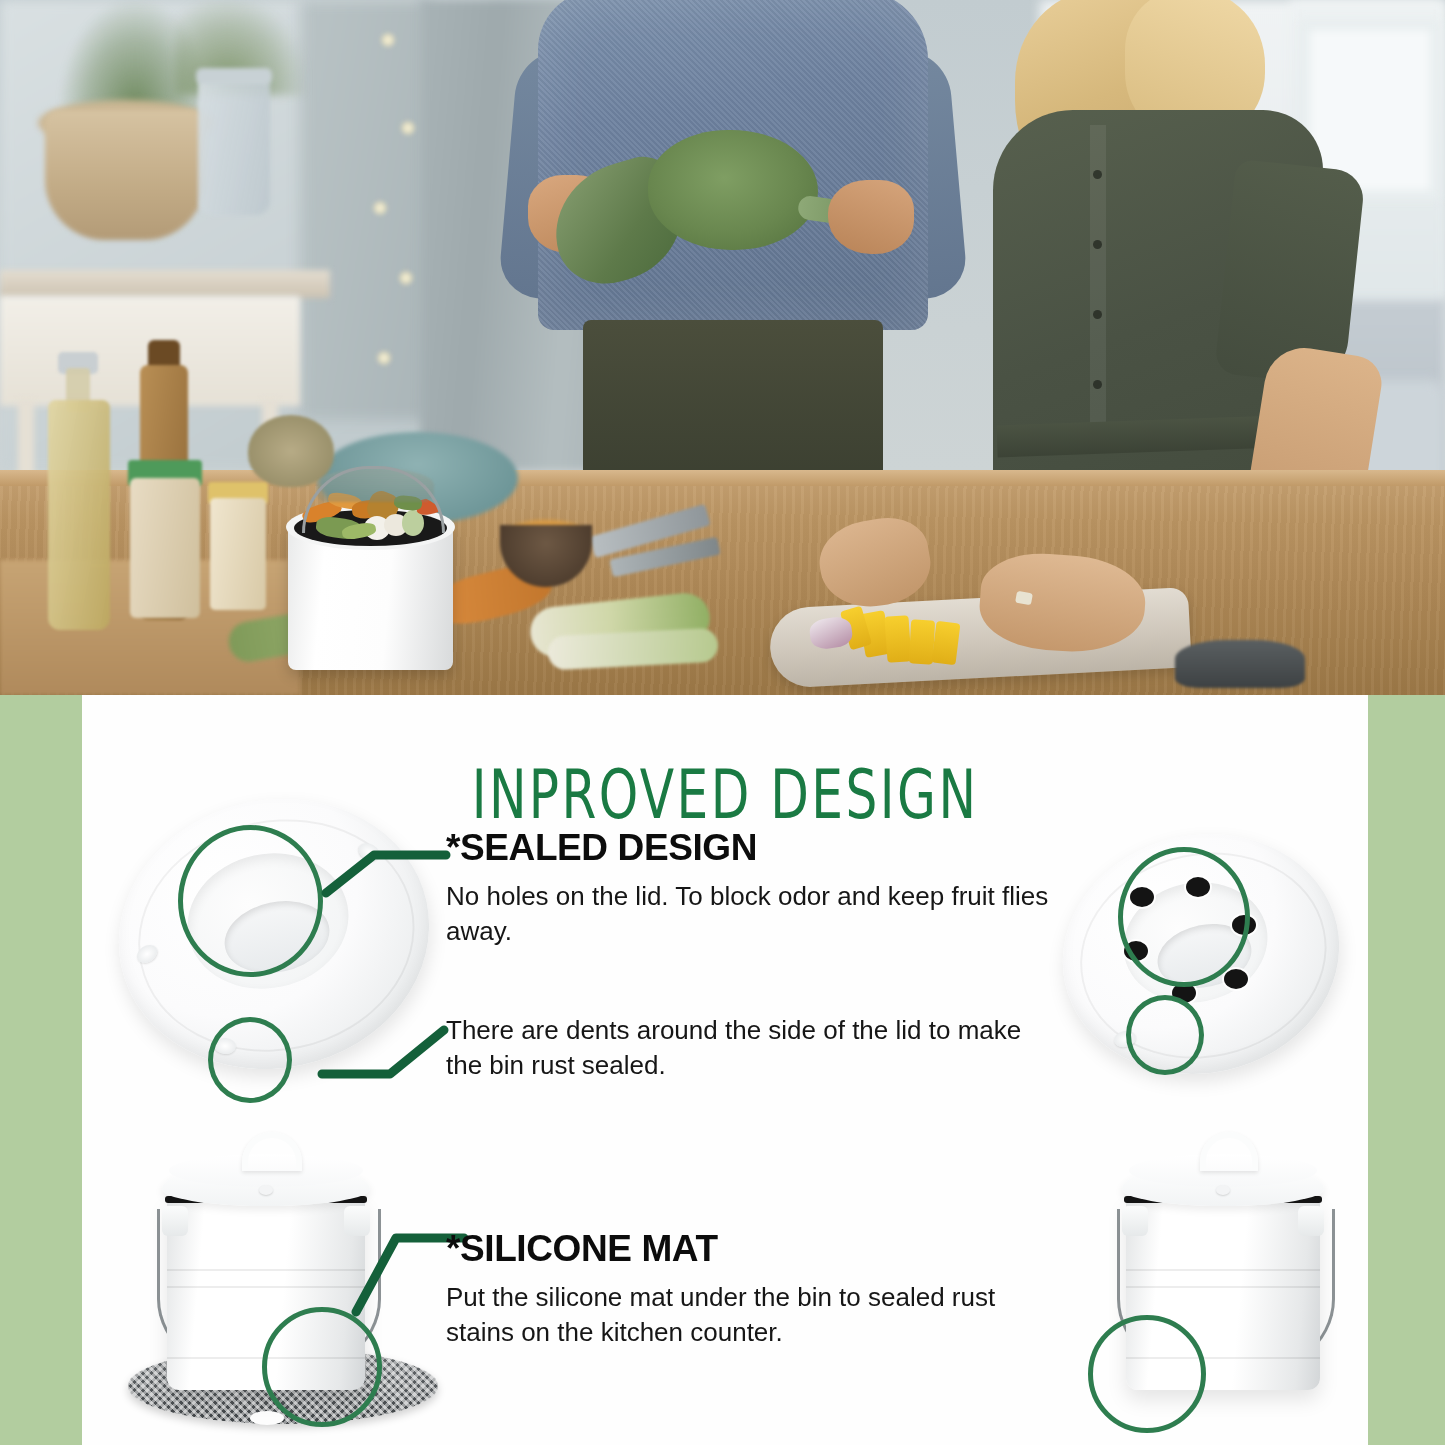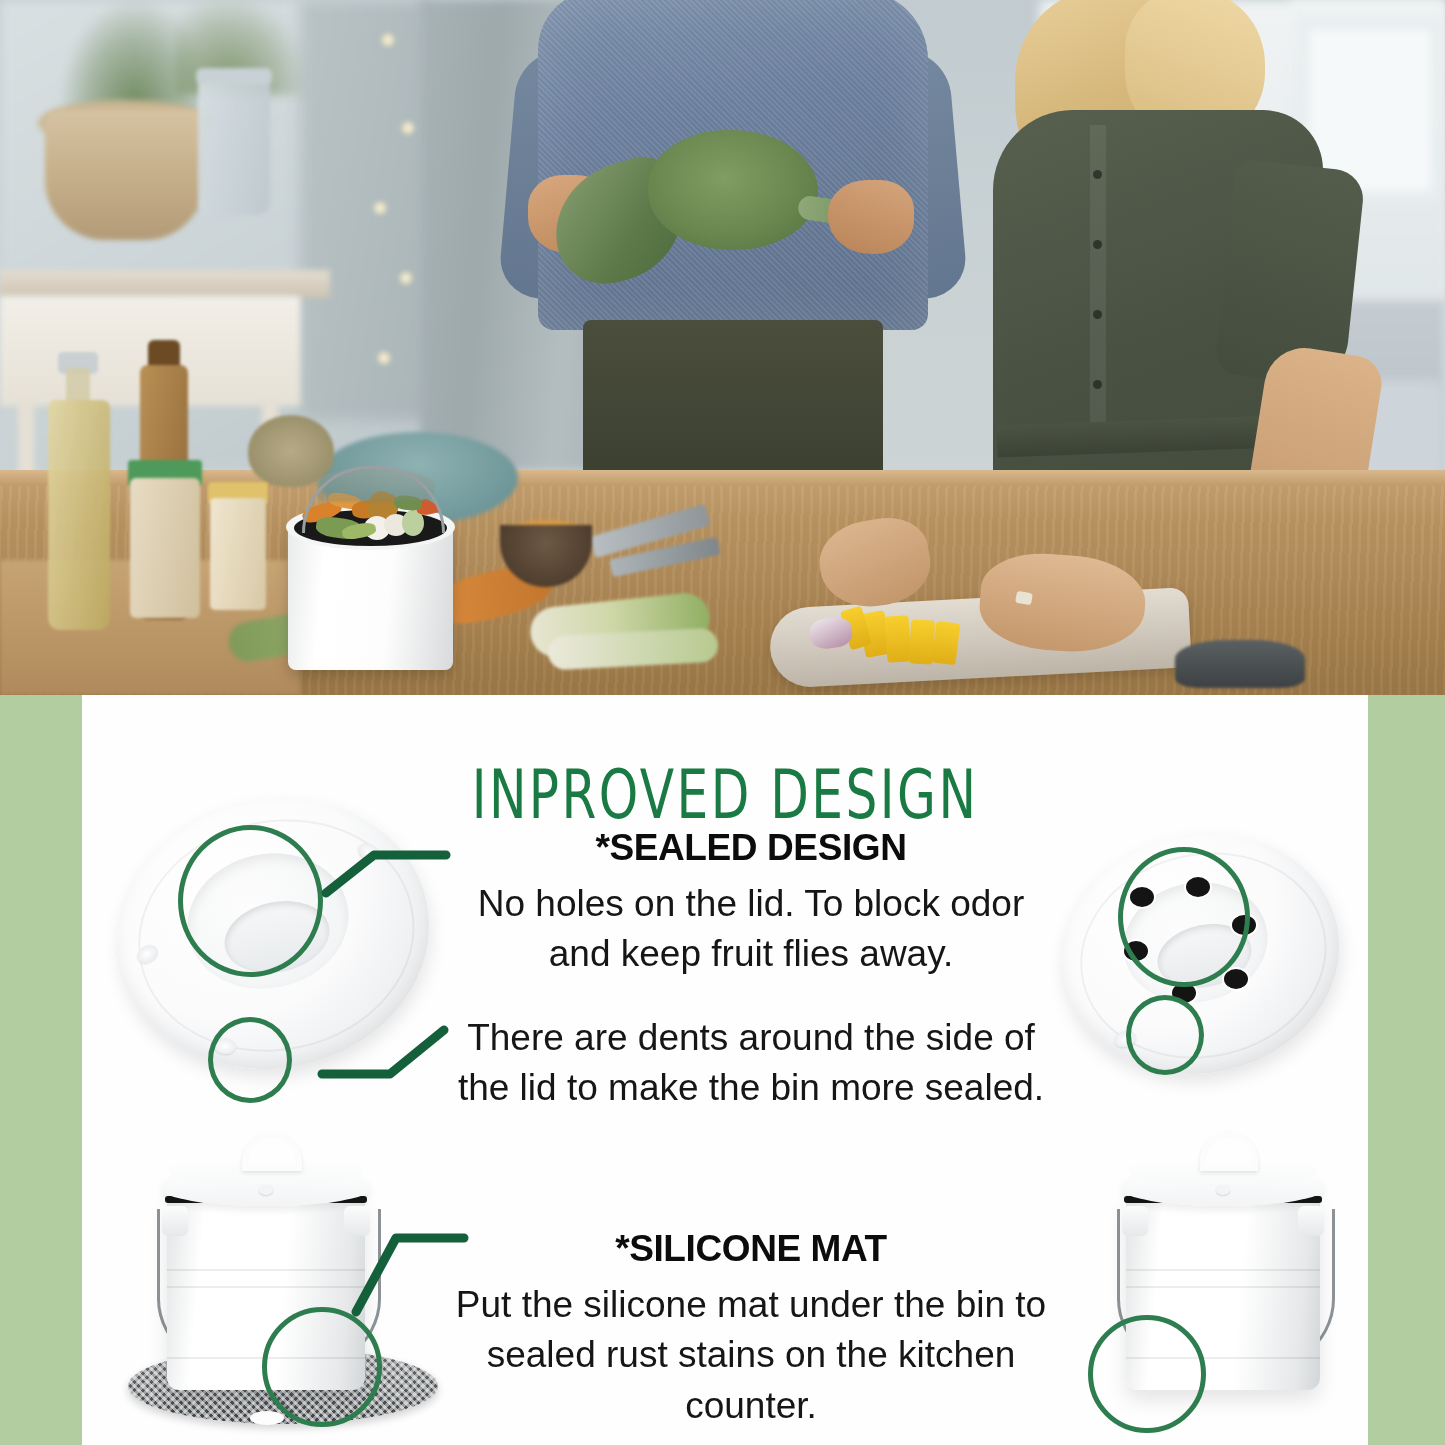--- a/index.html
+++ b/index.html
@@ -225,24 +225,24 @@
   
   .panel{position:absolute;left:0;top:695px;width:1445px;height:750px;}
   .panel-green{position:absolute;left:0;top:0;width:1445px;height:750px;}
   .panel-white{position:absolute;left:82px;top:0;width:1286px;height:750px;background:#fefefe;}
 
   .title{position:absolute;left:82px;top:14px;width:1286px;text-align:center;
     font-family:"DejaVu Sans Condensed","Liberation Sans Narrow","Liberation Sans",sans-serif;
     font-size:68px;font-weight:400;letter-spacing:3px;
     transform:scaleX(.82);transform-origin:center top;white-space:nowrap;}
 
-  .feat{position:absolute;width:610px;text-align:center;}
+  .feat{position:absolute;width:610px;}
   .feat h3{margin:0;font-size:37px;font-weight:bold;color:#0c0c0c;letter-spacing:-.4px;
     font-family:"Liberation Sans",sans-serif;}
-  .feat p{margin:10px 0 0 0;font-size:37px;line-height:1.36;color:#161616;font-weight:400;
+  .feat p{margin:10px 0 0 0;font-size:26px;line-height:1.36;color:#161616;font-weight:400;
     font-family:"Liberation Sans",sans-serif;}
 
   .leader{position:absolute;overflow:visible;}
 
   
   .lid{position:absolute;}
   .lid .disc{position:absolute;left:0;top:0;width:100%;height:100%;
     background:radial-gradient(ellipse at 38% 30%,#ffffff 0%,#fbfbfc 48%,#eceeef 76%,#dfe2e4 100%);
     border-radius:50%;box-shadow:0 8px 18px rgba(0,0,0,.10), inset 0 -8px 16px rgba(0,0,0,.05);
     transform:rotate(-12deg);}
@@ -494,20 +494,20 @@
       <div class="ear" style="left:6%"></div>
       <div class="ear" style="right:6%"></div>
     </div>
     <div class="annot-ring" style="left:1088px;top:620px;width:118px;height:118px;border:5px solid #2e7d4f;"></div>
 
     <div class="feat" style="left:446px;top:132px">
       <h3>*SEALED DESIGN</h3>
       <p>No holes on the lid. To block odor and keep fruit flies away.</p>
     </div>
     <div class="feat" style="left:446px;top:308px">
-      <p>There are dents around the side of the lid to make the bin more sealed.</p>
+      <p>There are dents around the side of the lid to make the bin rust sealed.</p>
     </div>
     <div class="feat" style="left:446px;top:533px">
       <h3>*SILICONE MAT</h3>
       <p>Put the silicone mat under the bin to sealed rust stains on the kitchen counter.</p>
     </div>
   </div>
 </div>
 
 </body></html>

